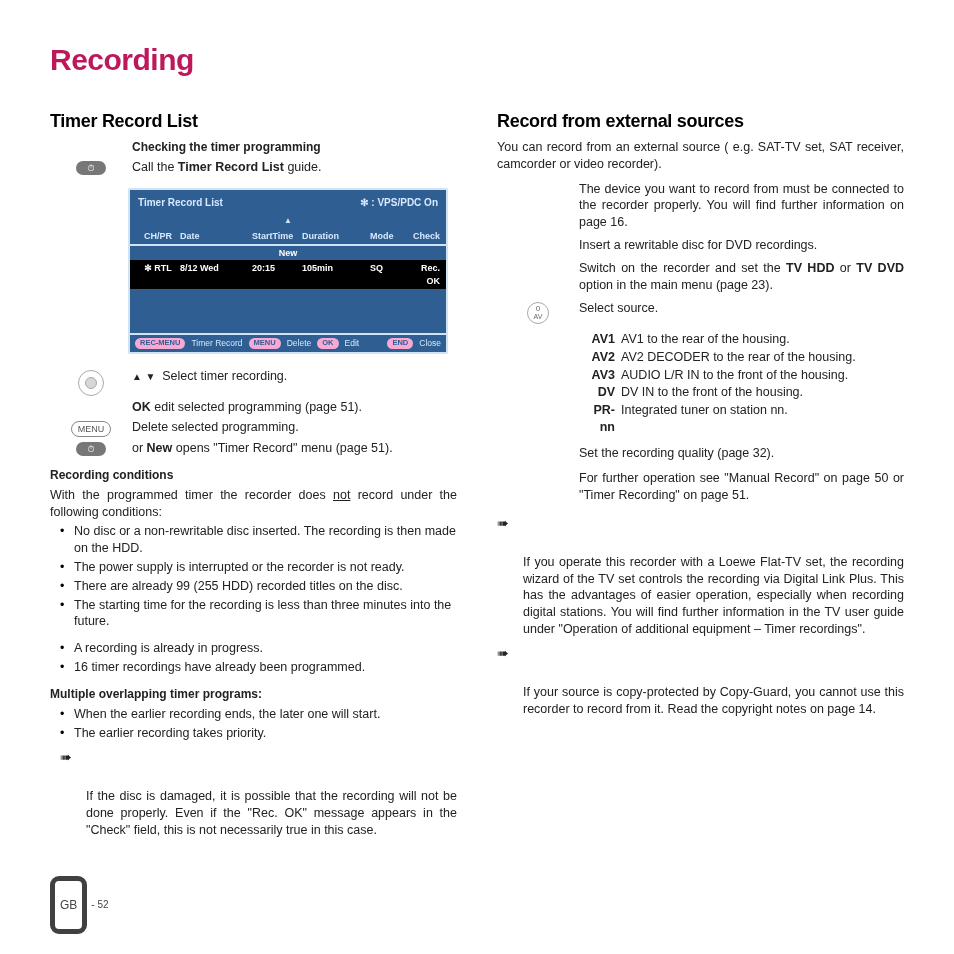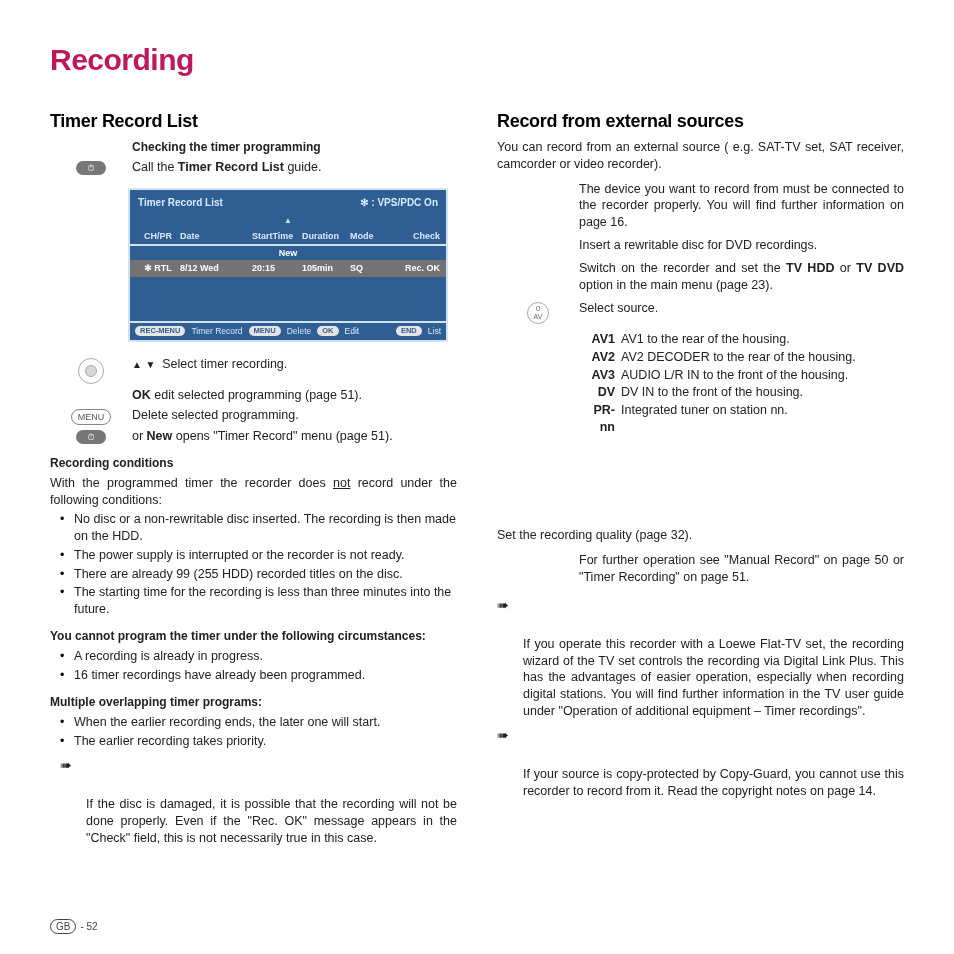--- a/index.html
+++ b/index.html
@@ -72,51 +72,51 @@
   }
   .osd-title {
     background:#2f5e92;color:#d6e9ff;font-weight:700;
     display:flex;justify-content:space-between;padding:6px 8px;
   }
   .osd-head {
     background:#2f5e92;color:#d6e9ff;font-weight:700;
     display:flex;padding:2px 6px;font-size:9px;
   }
   .osd-new { background:#2f5e92;text-align:center;color:#fff;padding:1px 0;border-top:2px solid #cfe3f3;font-weight:700;font-size:9px;}
-  .osd-row { background:#737373;display:flex;padding:2px 6px;font-weight:700;font-size:9px;}
+  .osd-row { background:#000000;display:flex;padding:2px 6px;font-weight:700;font-size:9px;}
   .osd-body-pad { background:#2f5e92; height:44px;}
   .osd-foot {
     background:#2f5e92;color:#d6e9ff;font-size:8.5px;
     display:flex;gap:6px;padding:3px 5px;align-items:center;
     border-top:2px solid #cfe3f3;
   }
-  .osd-pill{background:#e5e5e5;color:#2f5e92;border-radius:7px;padding:0 5px;font-size:7.5px;font-weight:700;}
+  .osd-pill{background:#f9a8d4;color:#2f5e92;border-radius:7px;padding:0 5px;font-size:7.5px;font-weight:700;}
   .c-chpr{width:44px;text-align:center;}
   .c-date{width:72px;}
   .c-start{width:50px;}
-  .c-dur{width:48px;}
+  .c-dur{width:68px;}
   .c-mode{width:40px;}
   .c-check{flex:1;text-align:right;}
   ul.bullets { list-style: none; padding:0; margin: 2px 0 10px 10px;}
   ul.bullets li { padding-left: 14px; position:relative; margin:2px 0;}
   ul.bullets li::before { content:"•"; position:absolute; left:0; top:0; color:#000;}
   .arrow-note { display:flex; margin:6px 0; }
   .arrow-note .arw { width:26px; flex:0 0 26px; font-size:14px;}
   .arrow-note .txt { flex:1; text-align:justify;margin-top:40px;}
   .just { text-align: justify; }
   .src-table { margin-left:0; margin-top:4px;}
   .src-table .r{display:flex;margin:1px 0;}
   .src-table .k{width:42px;flex:0 0 42px;text-align:right;font-weight:700;padding-right:6px;}
   .src-table .v{flex:1;}
   .under { text-decoration: underline; }
   .footer {
     position:absolute;left:50px;bottom:20px;font-size:10px;color:#444;
     display:flex;align-items:center;gap:4px;
   }
-  .gb-badge{border:1px solid #404040;border-radius:9px;font-size:10px;padding:0 5px;}
+  .gb-badge{border:5px solid #404040;border-radius:9px;font-size:12px;padding:16px 5px;}
   .tri { font-size:10px; }
 </style>
 </head>
 <body>
 
 <h1 class="page-title">Recording</h1>
 
 <div class="cols">
 
   <div class="col">
@@ -161,21 +161,21 @@
       <div class="osd-body-pad"></div>
       <div class="osd-foot">
         <span class="osd-pill">REC-MENU</span>
           <span>Timer Record</span>
         <span class="osd-pill">MENU</span>
           <span>Delete</span>
         <span class="osd-pill">OK</span>
           <span>Edit</span>
         <span style="flex:1"></span>
         <span class="osd-pill">END</span>
-          <span>List</span>
+          <span>Close</span>
       </div>
     </div>
 
 
     <div class="icon-col-row">
       <div class="icon-cell">
           <span class="dial-icon"></span>
         </div>
       <div class="txt-cell">
         <span class="tri">▲</span>
@@ -211,21 +211,20 @@
     <p class="just">
       <span>With the programmed timer the recorder does </span><span class="under">not</span><span> record under the following conditions:</span>
     </p>
     <ul class="bullets">
       <li>No disc or a non-rewritable disc inserted. The recording is then made on the HDD.</li>
       <li>The power supply is interrupted or the recorder is not ready.</li>
       <li>There are already 99 (255 HDD) recorded titles on the disc.</li>
       <li>The starting time for the recording is less than three minutes into the future.</li>
     </ul>
 
-    <div class="sub-h">You cannot program the timer under the following circumstances:</div>
     <ul class="bullets">
       <li>A recording is already in progress.</li>
       <li>16 timer recordings have already been programmed.</li>
     </ul>
 
     <div class="sub-h">Multiple overlapping timer programs:</div>
     <ul class="bullets" style="margin-bottom:4px;">
       <li>When the earlier recording ends, the later one will start.</li>
       <li>The earlier recording takes priority.</li>
     </ul>
@@ -285,21 +284,21 @@
               <div class="v">DV IN to the front of the housing.</div>
             </div>
           <div class="r">
               <div class="k">PR-nn</div>
               <div class="v">Integrated tuner on station nn.</div>
             </div>
         </div>
       </div>
     </div>
 
-    <div class="icon-col-row" style="margin-top:8px;flex-direction:column;">
+    <div class="icon-col-row" style="margin-top:8px;">
       <div class="icon-cell"></div>
       <div class="txt-cell">Set the recording quality (page 32).</div>
     </div>
     <div class="icon-col-row" style="margin-top:8px;">
       <div class="icon-cell"></div>
       <div class="txt-cell just">For further operation see "Manual Record" on page 50  or "Timer Recording" on page 51.</div>
     </div>
 
     <div class="arrow-note" style="margin-top:10px;">
       <div class="arw">➠</div>

